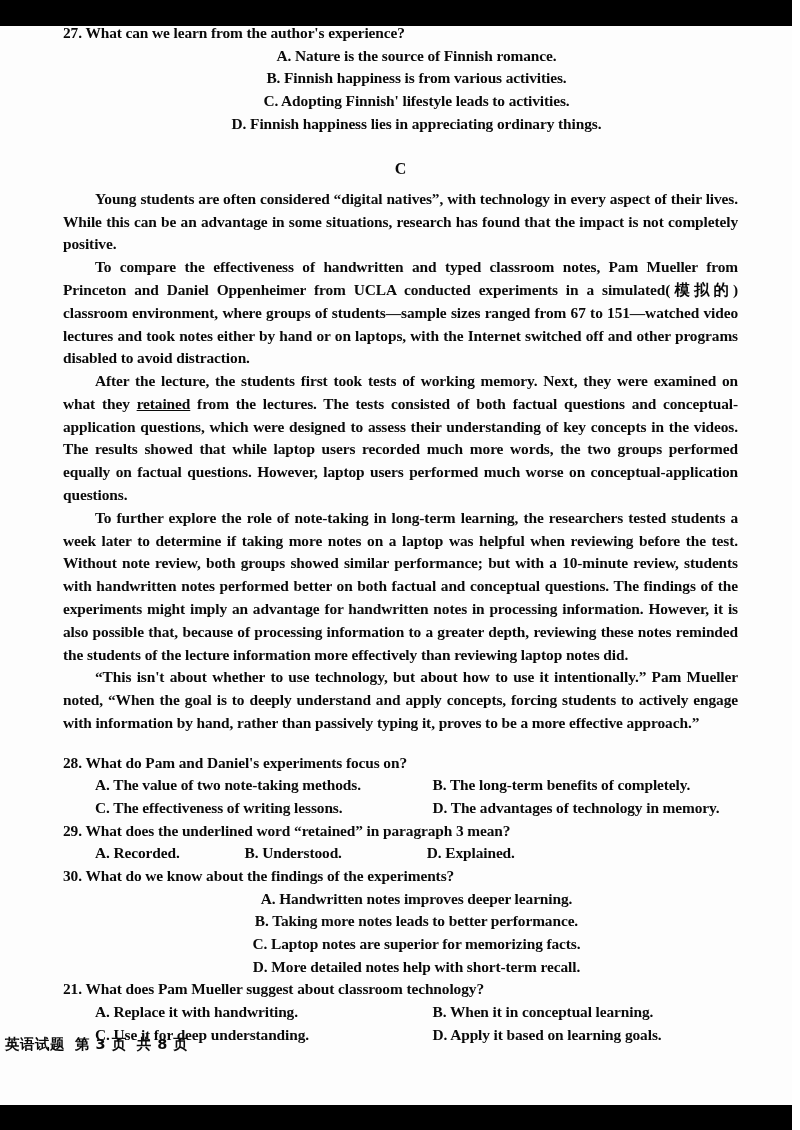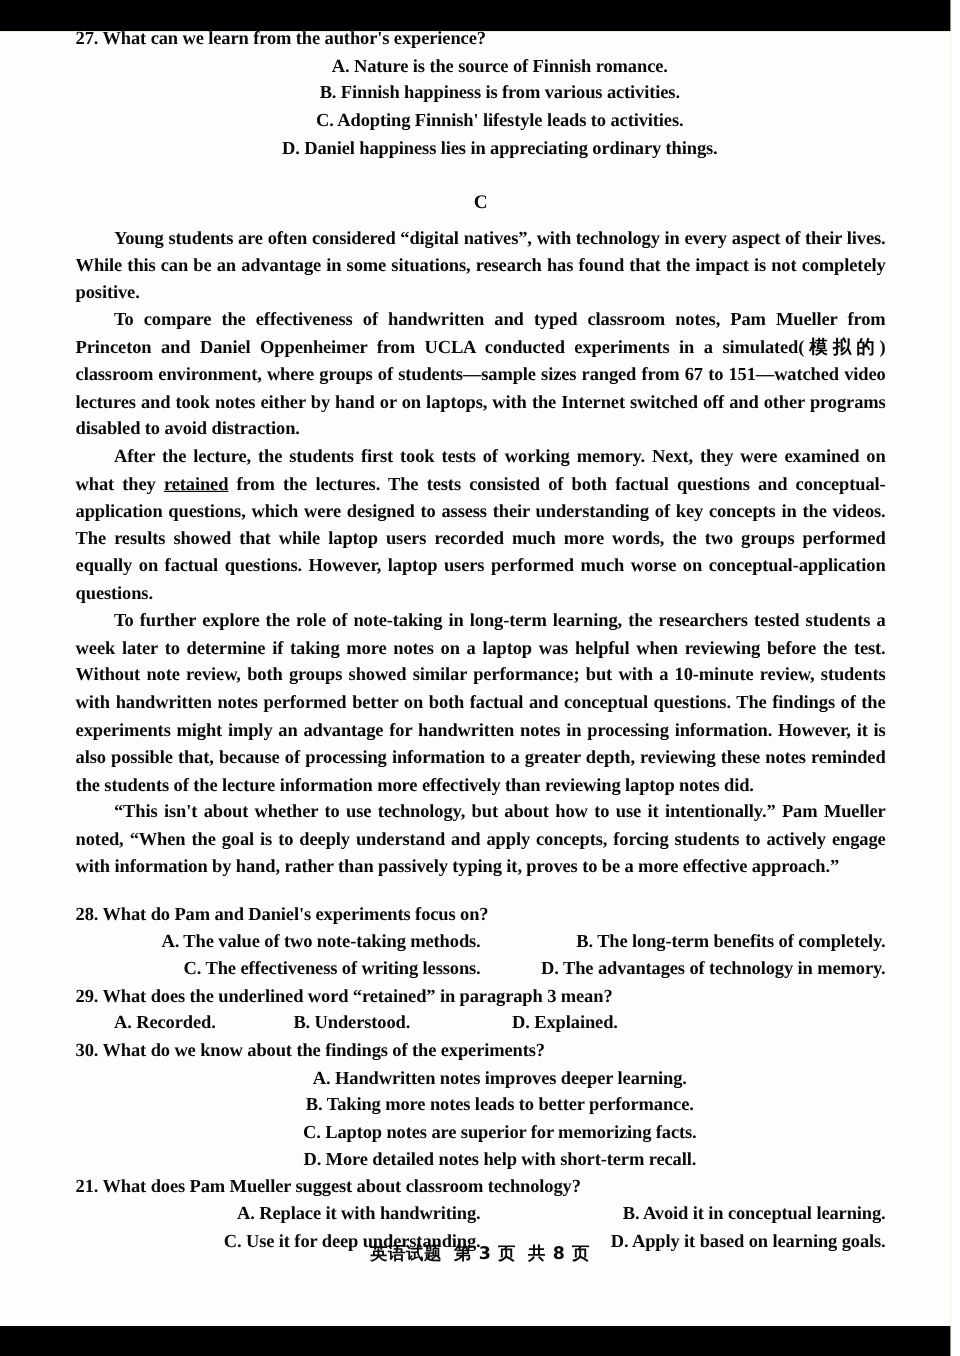--- a/index.html
+++ b/index.html
@@ -7,21 +7,21 @@
     padding: 0;
     background: #ffffff;
   }
   body {
     font-family: "Liberation Serif", "DejaVu Serif", serif;
   }
   .page {
     position: relative;
     width: 792px;
     height: 1130px;
-    background: #bef264;
+    background: #7dd3fc;
     overflow: hidden;
   }
   
   .scan-band-top {
     position: absolute;
     left: 0;
     top: 0;
     width: 800px;
     height: 26px;
     background: #000000;
@@ -67,21 +67,20 @@
     padding: 0;
     list-style: none;
   }
   .opt-list.one-col .opt {
     padding-left: 32px;
     text-align: center;
   }
   .opt-list.two-col {
     display: flex;
     flex-wrap: wrap;
-    text-align: right;
   }
   .opt-list.two-col .opt {
     width: 50%;
     box-sizing: border-box;
     padding-left: 32px;
   }
   .opt-list.four-col {
     display: flex;
     flex-wrap: nowrap;
   }
@@ -112,21 +111,21 @@
     text-decoration: underline;
   }
   .gap-before-questions {
     height: 17px;
   }
   .footer {
     position: absolute;
     left: 0;
     top: 1035px;
     width: 800px;
-    text-align: center;
+    text-align: left;
     font-size: 14.5px;
     font-weight: 700;
     color: #0a0a0a;
     font-family: "DejaVu Sans", "Liberation Sans", sans-serif;
     letter-spacing: 0.5px;
   }
   .footer span { margin: 0 5px; }
 </style>
 </head>
 <body>
@@ -138,21 +137,21 @@
   <div class="scan-band-bottom"></div>
 
   <div class="content">
 
     <div class="q-block">
       <div class="q-stem">27. What can we learn from the author's experience?</div>
       <ul class="opt-list one-col">
         <li class="opt">A. Nature is the source of Finnish romance.</li>
         <li class="opt">B. Finnish happiness is from various activities.</li>
         <li class="opt">C. Adopting Finnish' lifestyle leads to activities.</li>
-        <li class="opt">D. Daniel happiness lies in appreciating ordinary things.</li>
+        <li class="opt">D. Finnish happiness lies in appreciating ordinary things.</li>
       </ul>
     </div>
 
     <div class="section-letter">C</div>
 
     <div class="passage">
       <p>Young students are often considered “digital natives”, with technology in every aspect of their lives. While this can be an advantage in some situations, research has found that the impact is not completely positive.</p>
       <p>To compare the effectiveness of handwritten and typed classroom notes, Pam Mueller from Princeton and Daniel Oppenheimer from UCLA conducted experiments in a simulated(模拟的) classroom environment, where groups of students—sample sizes ranged from 67 to 151—watched video lectures and took notes either by hand or on laptops, with the Internet switched off and other programs disabled to avoid distraction.</p>
       <p><span>After the lecture, the students first took tests of working memory. Next, they were examined on what they </span><span class="underlined">retained</span><span> from the lectures. The tests consisted of both factual questions and conceptual-application questions, which were designed to assess their understanding of key concepts in the videos. The results showed that while laptop users recorded much more words, the two groups performed equally on factual questions. However, laptop users performed much worse on conceptual-application questions.</span></p>
       <p>To further explore the role of note-taking in long-term learning, the researchers tested students a week later to determine if taking more notes on a laptop was helpful when reviewing before the test. Without note review, both groups showed similar performance; but with a 10-minute review, students with handwritten notes performed better on both factual and conceptual questions. The findings of the experiments might imply an advantage for handwritten notes in processing information. However, it is also possible that, because of processing information to a greater depth, reviewing these notes reminded the students of the lecture information more effectively than reviewing laptop notes did.</p>
@@ -187,21 +186,21 @@
         <li class="opt">B. Taking more notes leads to better performance.</li>
         <li class="opt">C. Laptop notes are superior for memorizing facts.</li>
         <li class="opt">D. More detailed notes help with short-term recall.</li>
       </ul>
     </div>
 
     <div class="q-block">
       <div class="q-stem">21. What does Pam Mueller suggest about classroom technology?</div>
       <ul class="opt-list two-col">
         <li class="opt">A. Replace it with handwriting.</li>
-        <li class="opt">B. Avoid it in conceptual learning.</li>
+        <li class="opt">B. When it in conceptual learning.</li>
         <li class="opt">C. Use it for deep understanding.</li>
         <li class="opt">D. Apply it based on learning goals.</li>
       </ul>
     </div>
 
   </div>
 
   <div class="footer">
     <span>英语试题</span><span>第 3 页</span><span>共 8 页</span>
   </div>

